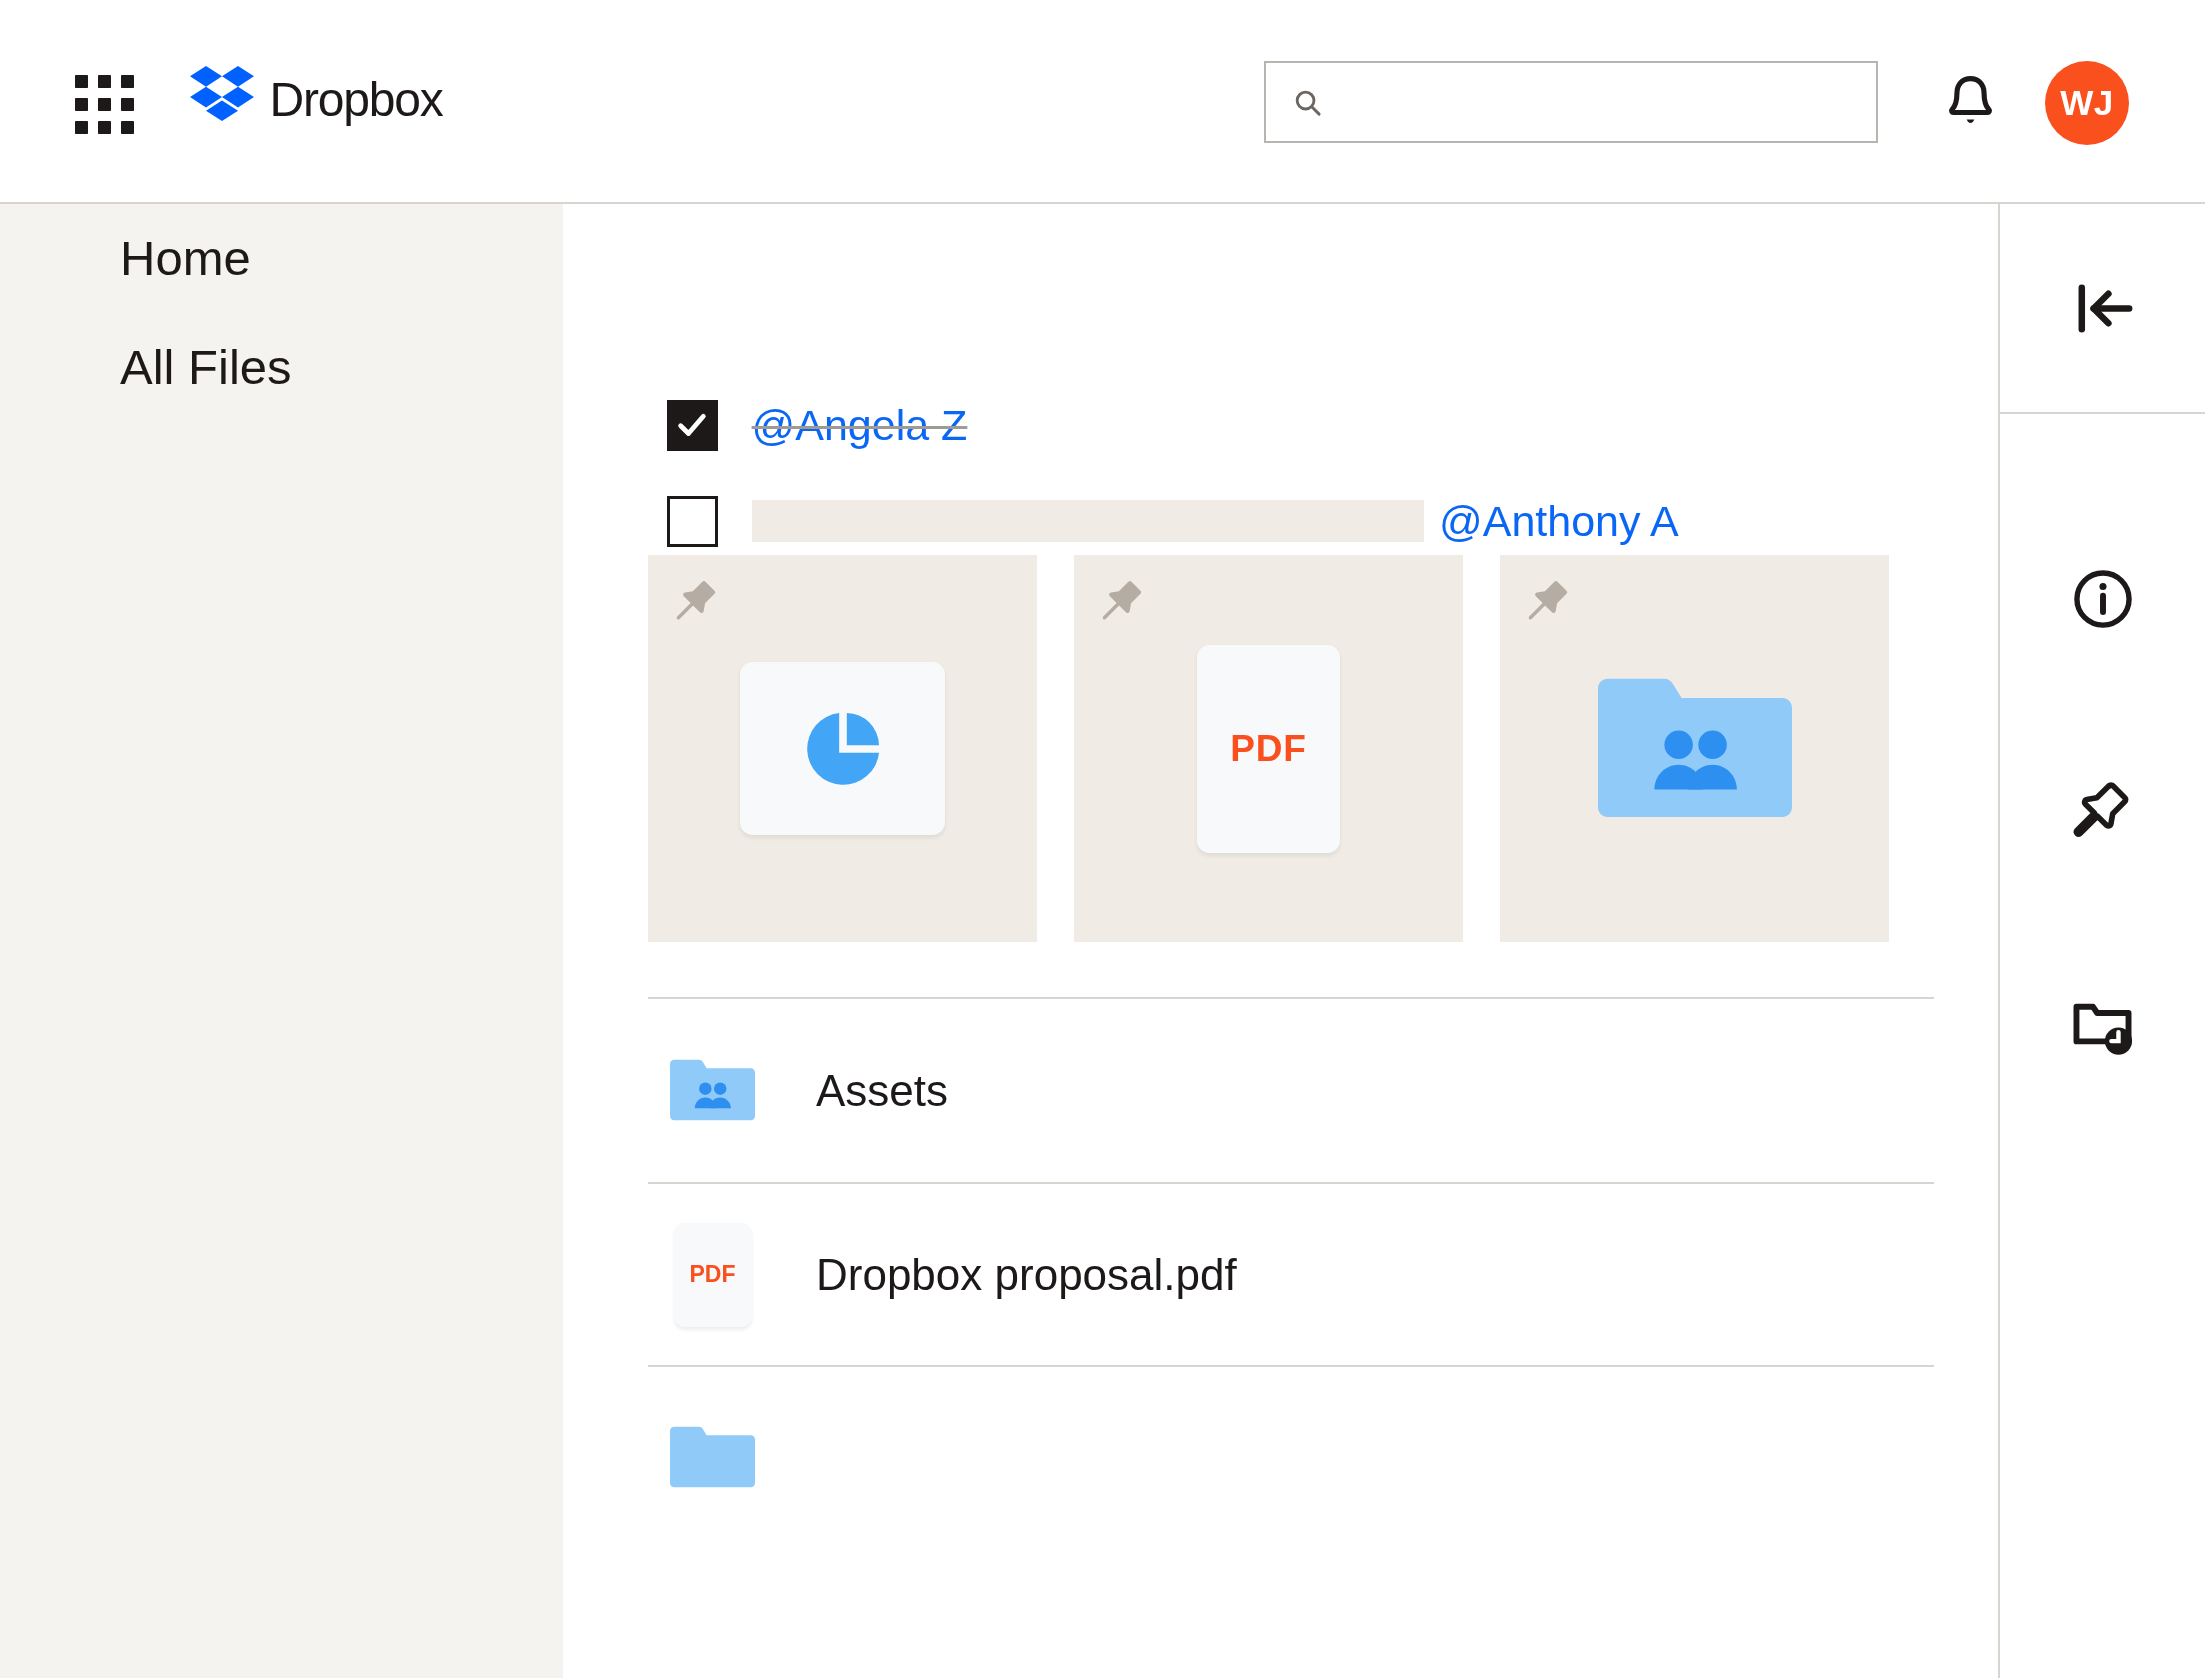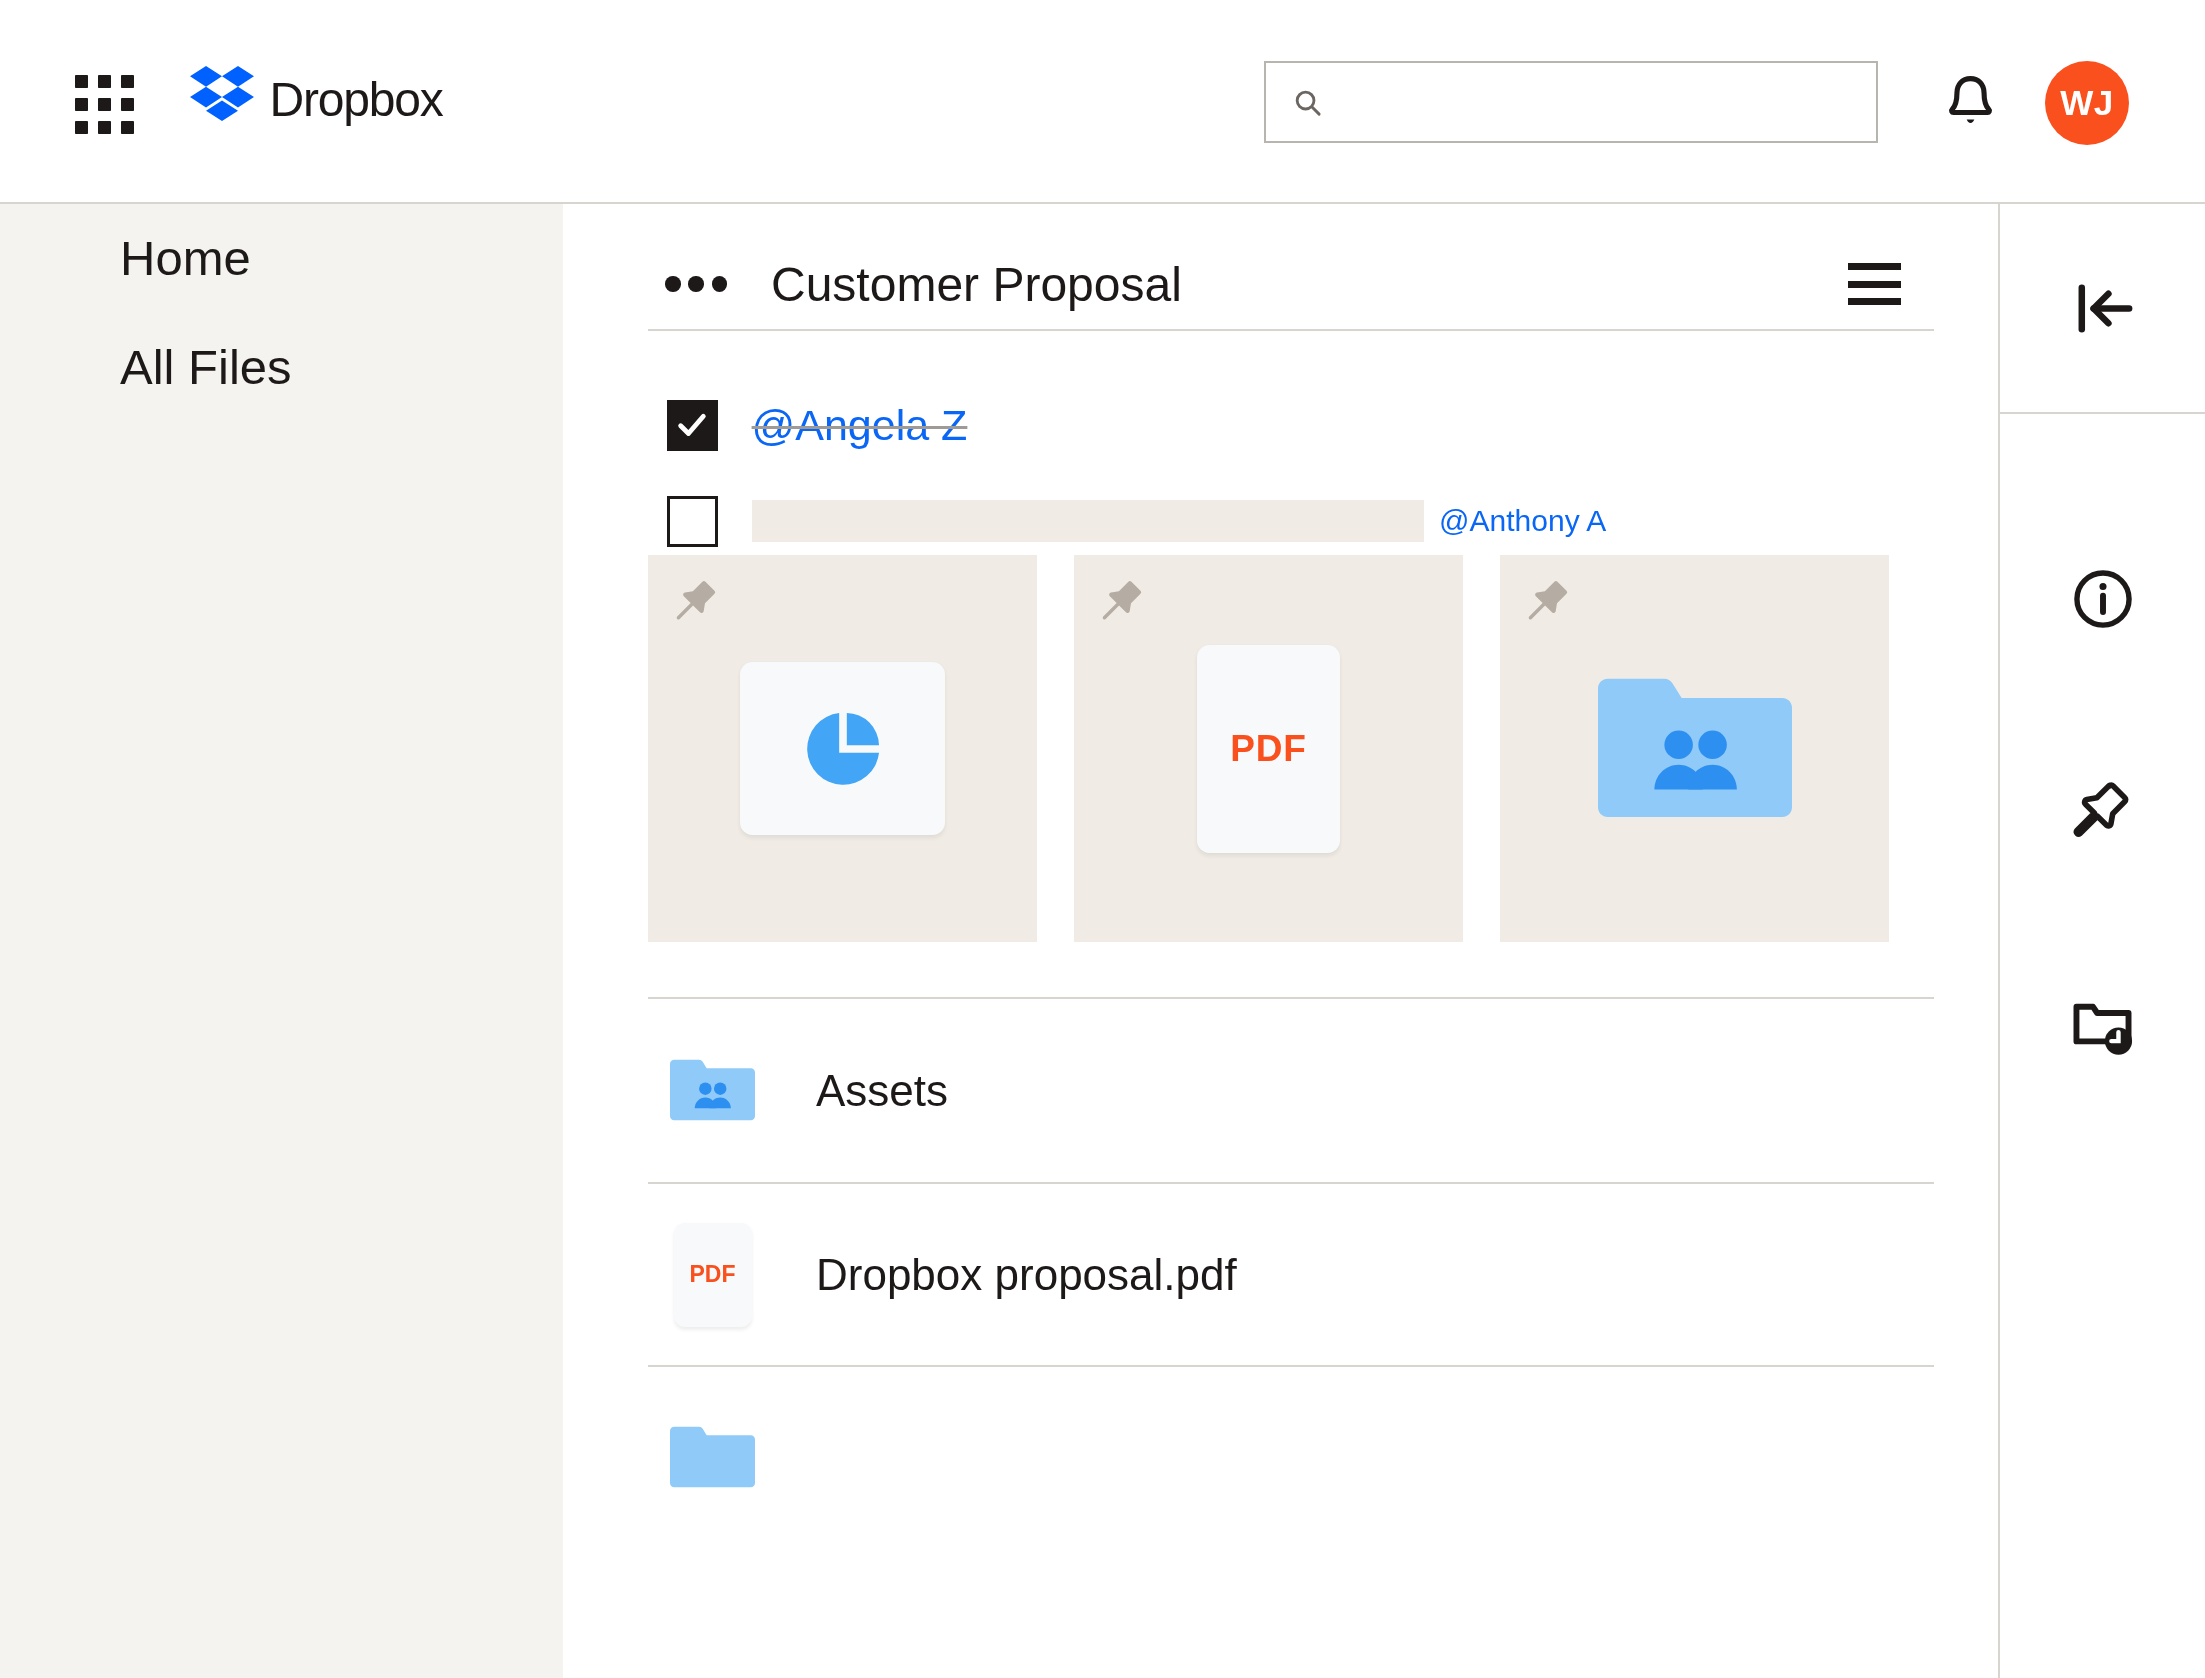--- a/index.html
+++ b/index.html
@@ -147,21 +147,21 @@
   .todo-label { color: #9e9a95; }
   .todo-done .todo-label,
   .todo-done .mention { text-decoration: line-through; text-decoration-color:#9e9a95; text-decoration-thickness: 3.1px; }
   .mention { color: #0a66f5; }
 
   .placeholder-bar {
     margin-left: 34px;
     width: 672px; height: 42px; flex: none;
     background: #f0ece5;
   }
-  .todo .mention-right { margin-left: 15.5px; font-size: 30px; color: #0a66f5; white-space: nowrap; }
+  .todo .mention-right { margin-left: 15.5px; font-size: 43px; color: #0a66f5; white-space: nowrap; }
 
   
   .pinned {
     position: absolute; left: 85px; top: 351px;
     display: flex; gap: 37px;
   }
   .pcard {
     width: 389px; height: 387px;
     background: #f0ece5;
     position: relative;
@@ -260,33 +260,20 @@
 
 <div class="sidebar">
   <div class="sb-list">
     <div class="sb-item">Home</div>
     <div class="sb-item">All Files</div>
   </div>
 </div>
 
 <div class="main">
 
-  <div class="doc-head">
-    <div class="dots-btn">
-      <i></i>
-      <i></i>
-      <i></i>
-    </div>
-    <div class="doc-title">Customer Proposal</div>
-    <div class="hamburger">
-      <i></i>
-      <i></i>
-      <i></i>
-    </div>
-  </div>
 
   <div class="todos">
 
     <div class="todo todo-done">
       <div class="cbox checked">
         <svg viewBox="0 0 24 24" fill="none" stroke="#ffffff" stroke-width="3.4" stroke-linecap="round" stroke-linejoin="round">
           <polyline points="4,12.5 9.5,18 20,5.8"></polyline>
         </svg>
       </div>
       <div class="todo-text">

